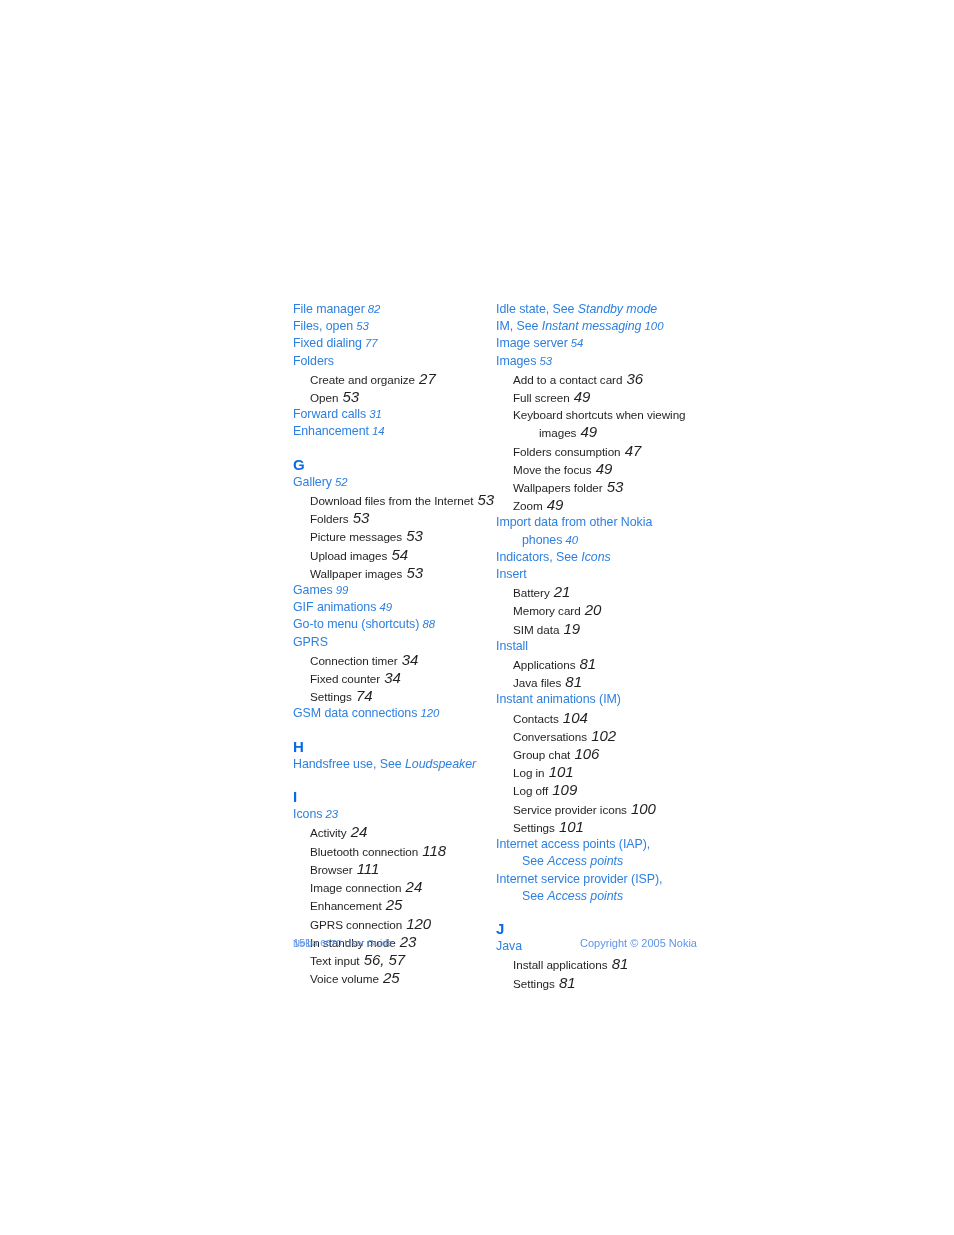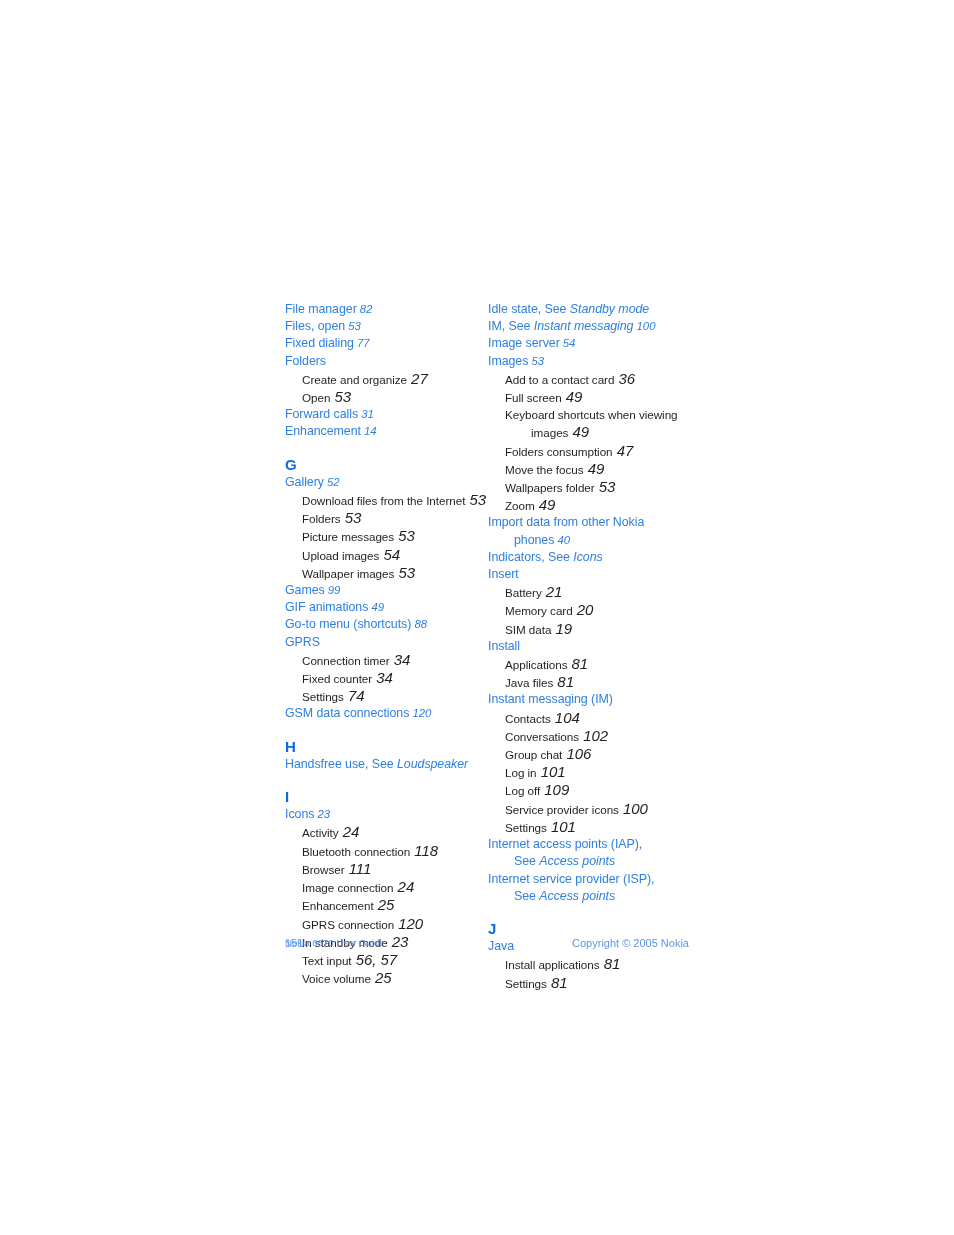--- a/index.html
+++ b/index.html
@@ -10,21 +10,21 @@
   body {
     width: 954px;
     height: 1235px;
     position: relative;
     font-family: "Liberation Sans", sans-serif;
     -webkit-font-smoothing: antialiased;
   }
 
   #index-page {
     position: absolute;
-    left: 4px;
+    left: 12px;
     top: 0;
     width: 806px;
     height: 1235px;
   }
 
   .columns {
     position: absolute;
     left: 281px;
     top: 301px;
     width: 406px;
@@ -183,21 +183,21 @@
         <div class="entry"><span>Import data from other Nokia</span></div>
         <div class="entry cont"><span>phones</span><span class="pg"> 40</span></div>
         <div class="entry"><span>Indicators, See </span><span class="it">Icons</span></div>
         <div class="entry"><span>Insert</span></div>
         <div class="subentry"><span>Battery</span><span class="pg"> 21</span></div>
         <div class="subentry"><span>Memory card</span><span class="pg"> 20</span></div>
         <div class="subentry"><span>SIM data</span><span class="pg"> 19</span></div>
         <div class="entry"><span>Install</span></div>
         <div class="subentry"><span>Applications</span><span class="pg"> 81</span></div>
         <div class="subentry"><span>Java files</span><span class="pg"> 81</span></div>
-        <div class="entry"><span>Instant messaging (IM)</span></div>
+        <div class="entry"><span>Instant animations (IM)</span></div>
         <div class="subentry"><span>Contacts</span><span class="pg"> 104</span></div>
         <div class="subentry"><span>Conversations</span><span class="pg"> 102</span></div>
         <div class="subentry"><span>Group chat</span><span class="pg"> 106</span></div>
         <div class="subentry"><span>Log in</span><span class="pg"> 101</span></div>
         <div class="subentry"><span>Log off</span><span class="pg"> 109</span></div>
         <div class="subentry"><span>Service provider icons</span><span class="pg"> 100</span></div>
         <div class="subentry"><span>Settings</span><span class="pg"> 101</span></div>
         <div class="entry"><span>Internet access points (IAP),</span></div>
         <div class="entry cont"><span>See </span><span class="it">Access points</span></div>
         <div class="entry"><span>Internet service provider (ISP),</span></div>

